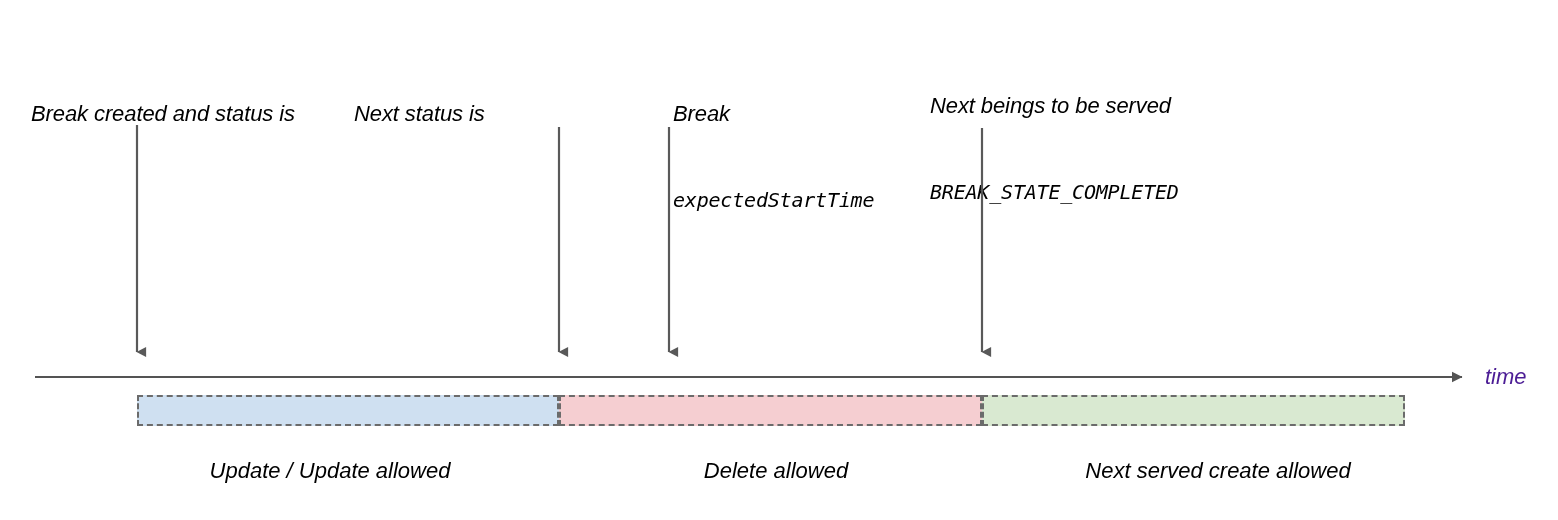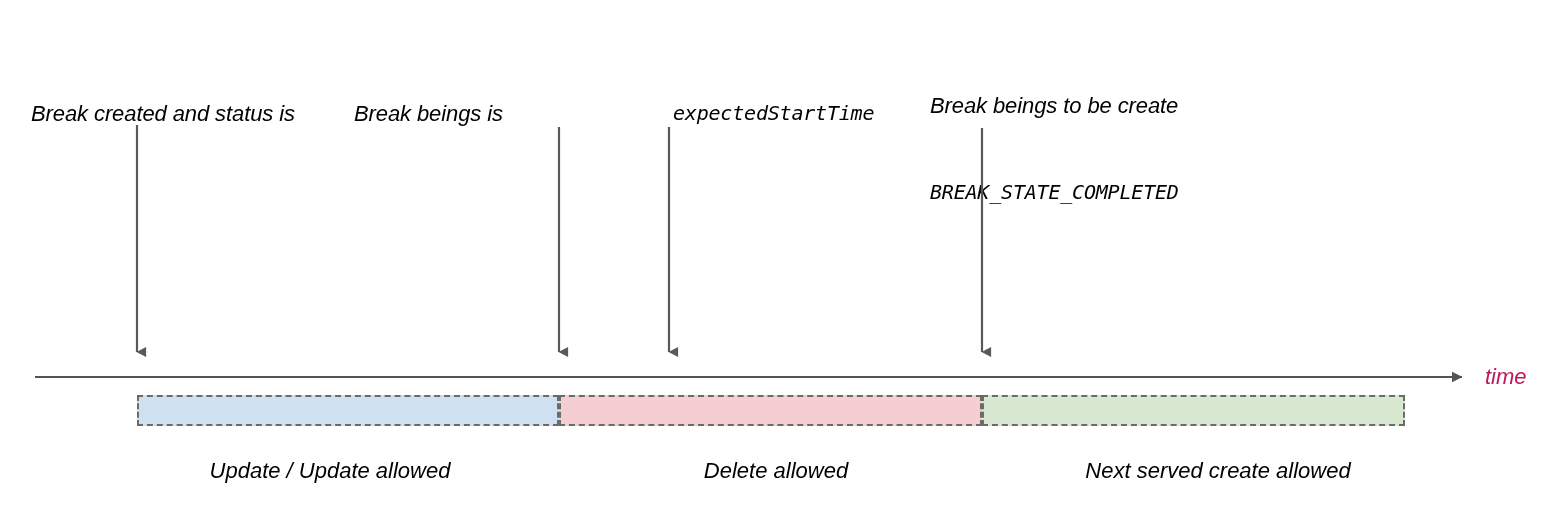--- a/index.html
+++ b/index.html
@@ -45,21 +45,21 @@
   .ann-2 { left: 354px; top: 41px; }
   .ann-3 { left: 673px; top: 41px; }
   .ann-4 { left: 930px; top: 33px; }
 
   .time-label {
     position: absolute;
     left: 1485px;
     top: 364px;
     font-family: "Liberation Sans", sans-serif;
     font-size: 22px;
-    color: #be185d;
+    color: #4c1d95;
   }
 
   .phase-label {
     position: absolute;
     top: 458px;
     font-family: "Liberation Sans", sans-serif;
     font-size: 22px;
     color: #000000;
     text-align: center;
     white-space: nowrap;
@@ -88,29 +88,30 @@
 </head>
 <body>
 
 <div id="stage">
 
   <div class="annotation ann-1">
     <span class="sans">Break created and status is</span>
   </div>
 
   <div class="annotation ann-2">
-    <span class="sans">Break beings is</span>
+    <span class="sans">Next status is</span>
   </div>
 
   <div class="annotation ann-3">
+    <span class="sans">Break</span>
     <span class="mono">expectedStartTime</span>
   </div>
 
   <div class="annotation ann-4">
-    <span class="sans">Break beings to be create</span>
+    <span class="sans">Next beings to be served</span>
     <span class="mono">BREAK_STATE_COMPLETED</span>
   </div>
 
   <svg class="overlay" viewBox="0 0 1558 520">
     <defs>
       <marker id="arrowDown" markerWidth="11" markerHeight="11" refX="5.5" refY="9.5" orient="auto" markerUnits="userSpaceOnUse">
         <path d="M0.6,0.4 L10.4,0.4 L5.5,10 Z" fill="#595959"></path>
       </marker>
       <marker id="arrowRight" markerWidth="12" markerHeight="12" refX="10.5" refY="6" orient="auto" markerUnits="userSpaceOnUse">
         <path d="M0.5,0.8 L11,6 L0.5,11.2 Z" fill="#545454"></path>

